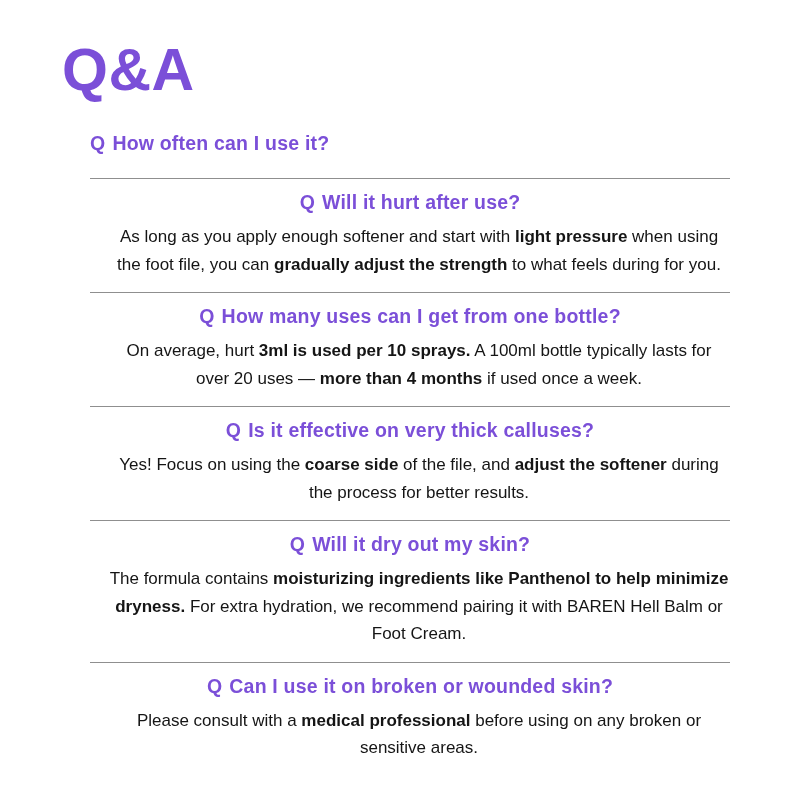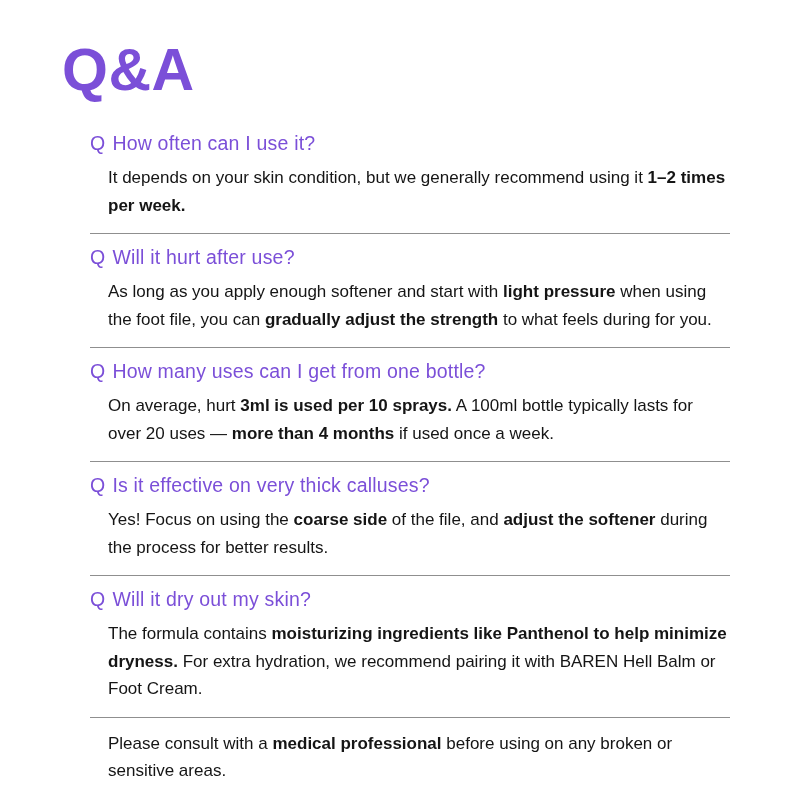--- a/index.html
+++ b/index.html
@@ -24,25 +24,26 @@
   }
   .qa-list {
     margin-left: 28px;
     margin-right: 26px;
   }
   .qa-item {
     padding: 12px 0 14px 0;
   }
   .qa-item + .qa-item {
     border-top: 1px solid var(--rule);
+    text-align: center;
   }
   .question {
     margin: 0 0 9px 0;
     font-size: 19.5px;
-    font-weight: 400;
+    font-weight: 700;
     color: var(--accent);
     letter-spacing: 0.2px;
   }
   .q-mark {
     display: inline-block;
     margin-right: 7px;
   }
   .answer {
     margin: 0;
     padding-left: 18px;
@@ -61,21 +62,20 @@
 <div class="page">
 
   <h1 class="page-title">Q&amp;A</h1>
 
   <div class="qa-list">
 
     <section class="qa-item">
       <h2 class="question">
         <span class="q-mark">Q</span><span class="q-text">How often can I use it?</span>
       </h2>
-      <p class="answer"><span>It depends on your skin condition, but we generally recommend using it </span><span class="bold">1–2 times per week.</span></p>
     </section>
 
     <section class="qa-item">
       <h2 class="question">
         <span class="q-mark">Q</span><span class="q-text">Will it hurt after use?</span>
       </h2>
       <p class="answer"><span>As long as you apply enough softener and start with </span><span class="bold">light pressure</span><span> when using the foot file, you can </span><span class="bold">gradually adjust the strength</span><span> to what feels during for you.</span></p>
     </section>
 
     <section class="qa-item">
@@ -93,17 +93,20 @@
     </section>
 
     <section class="qa-item">
       <h2 class="question">
         <span class="q-mark">Q</span><span class="q-text">Will it dry out my skin?</span>
       </h2>
       <p class="answer"><span>The formula contains </span><span class="bold">moisturizing ingredients like Panthenol to help minimize dryness.</span><span> For extra hydration, we recommend pairing it with BAREN Hell Balm or Foot Cream.</span></p>
     </section>
 
     <section class="qa-item">
+      <h2 class="question">
+        <span class="q-mark">Q</span><span class="q-text">Can I use it on broken or wounded skin?</span>
+      </h2>
       <p class="answer"><span>Please consult with a </span><span class="bold">medical professional</span><span> before using on any broken or sensitive areas.</span></p>
     </section>
 
   </div>
 </div>
 
 </body></html>

